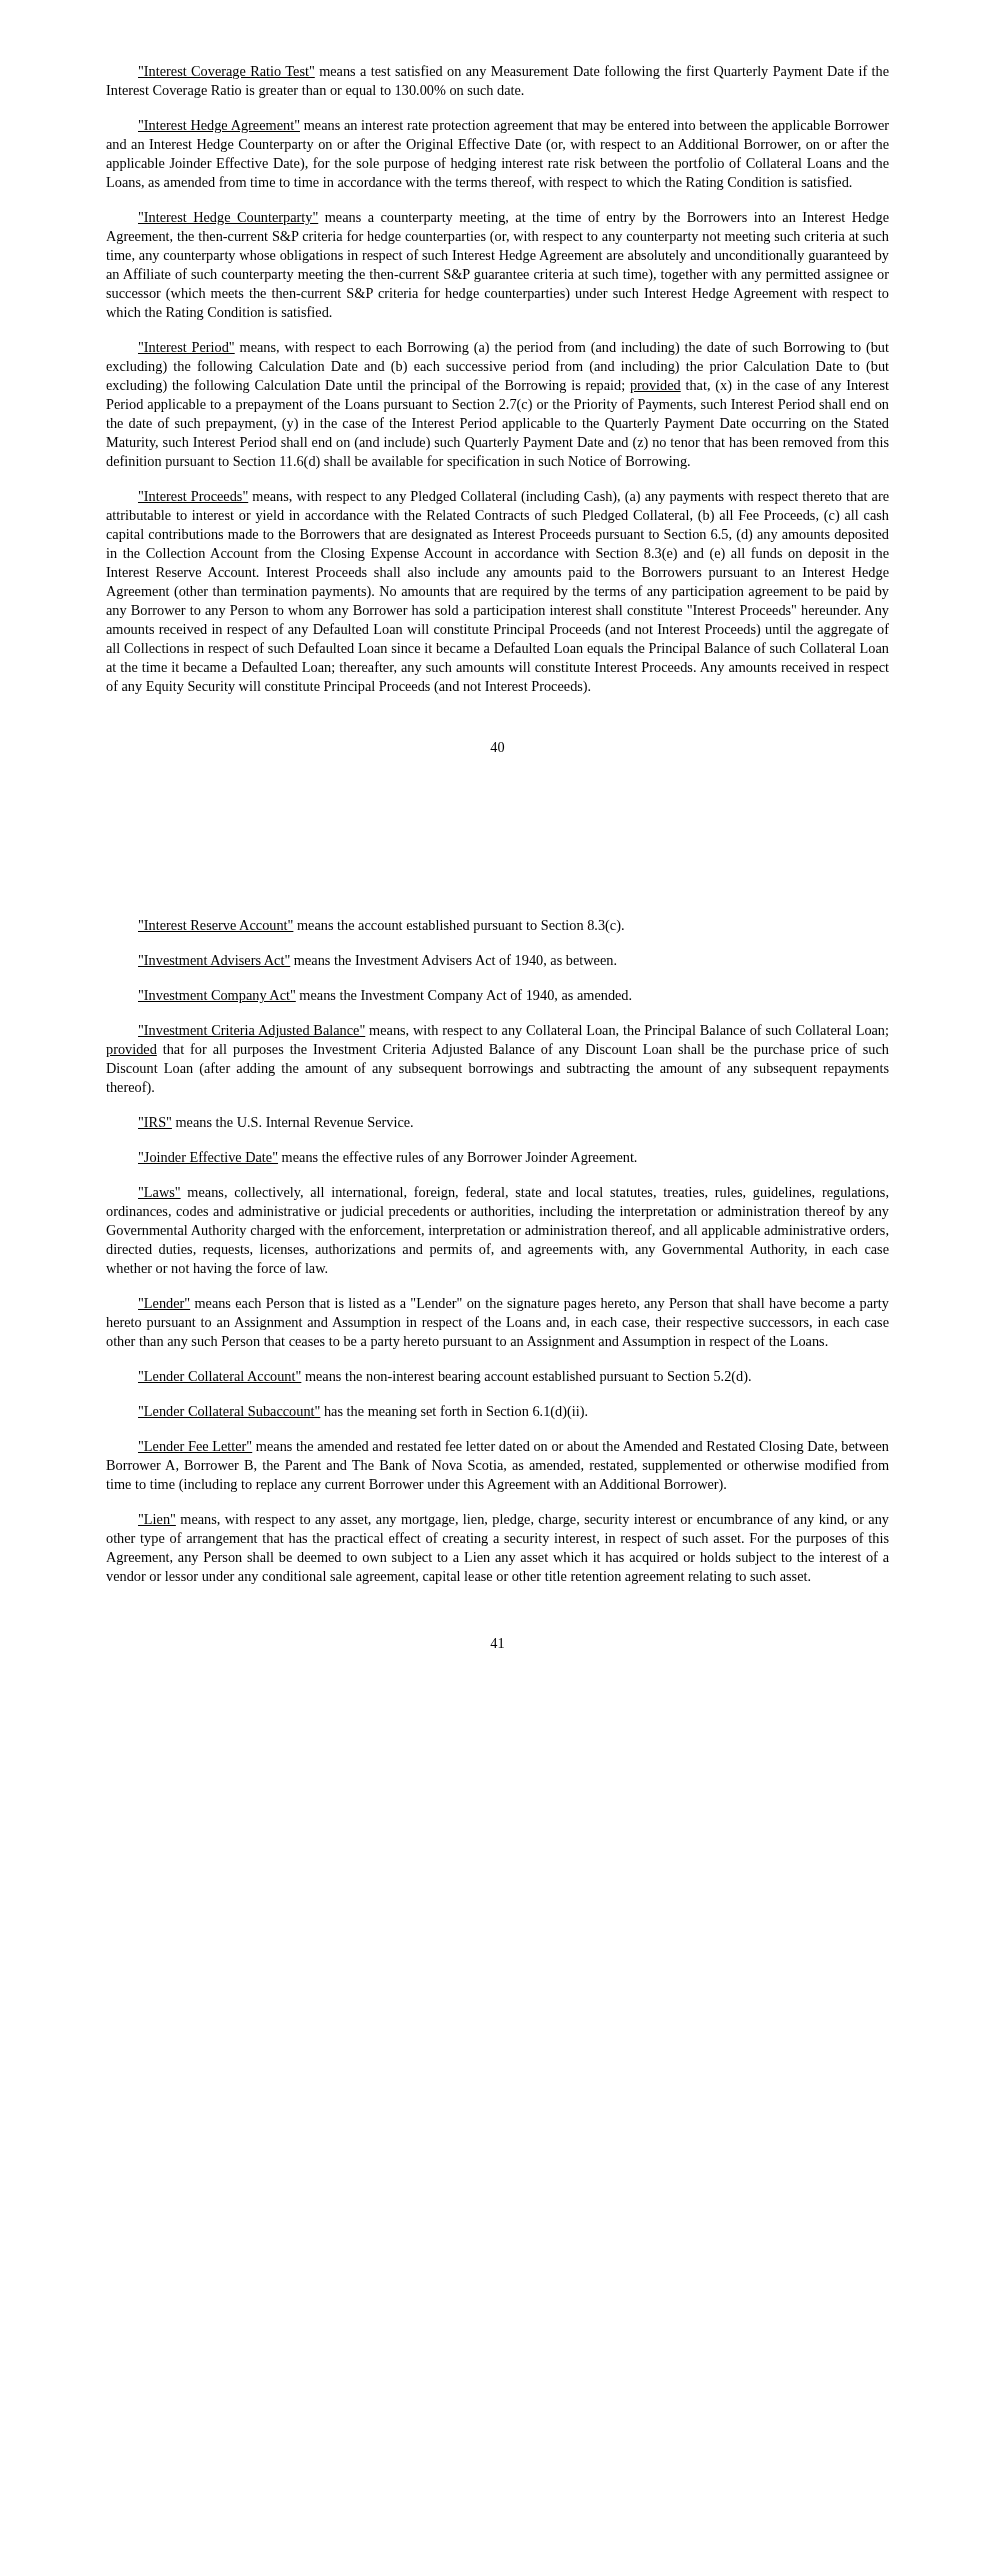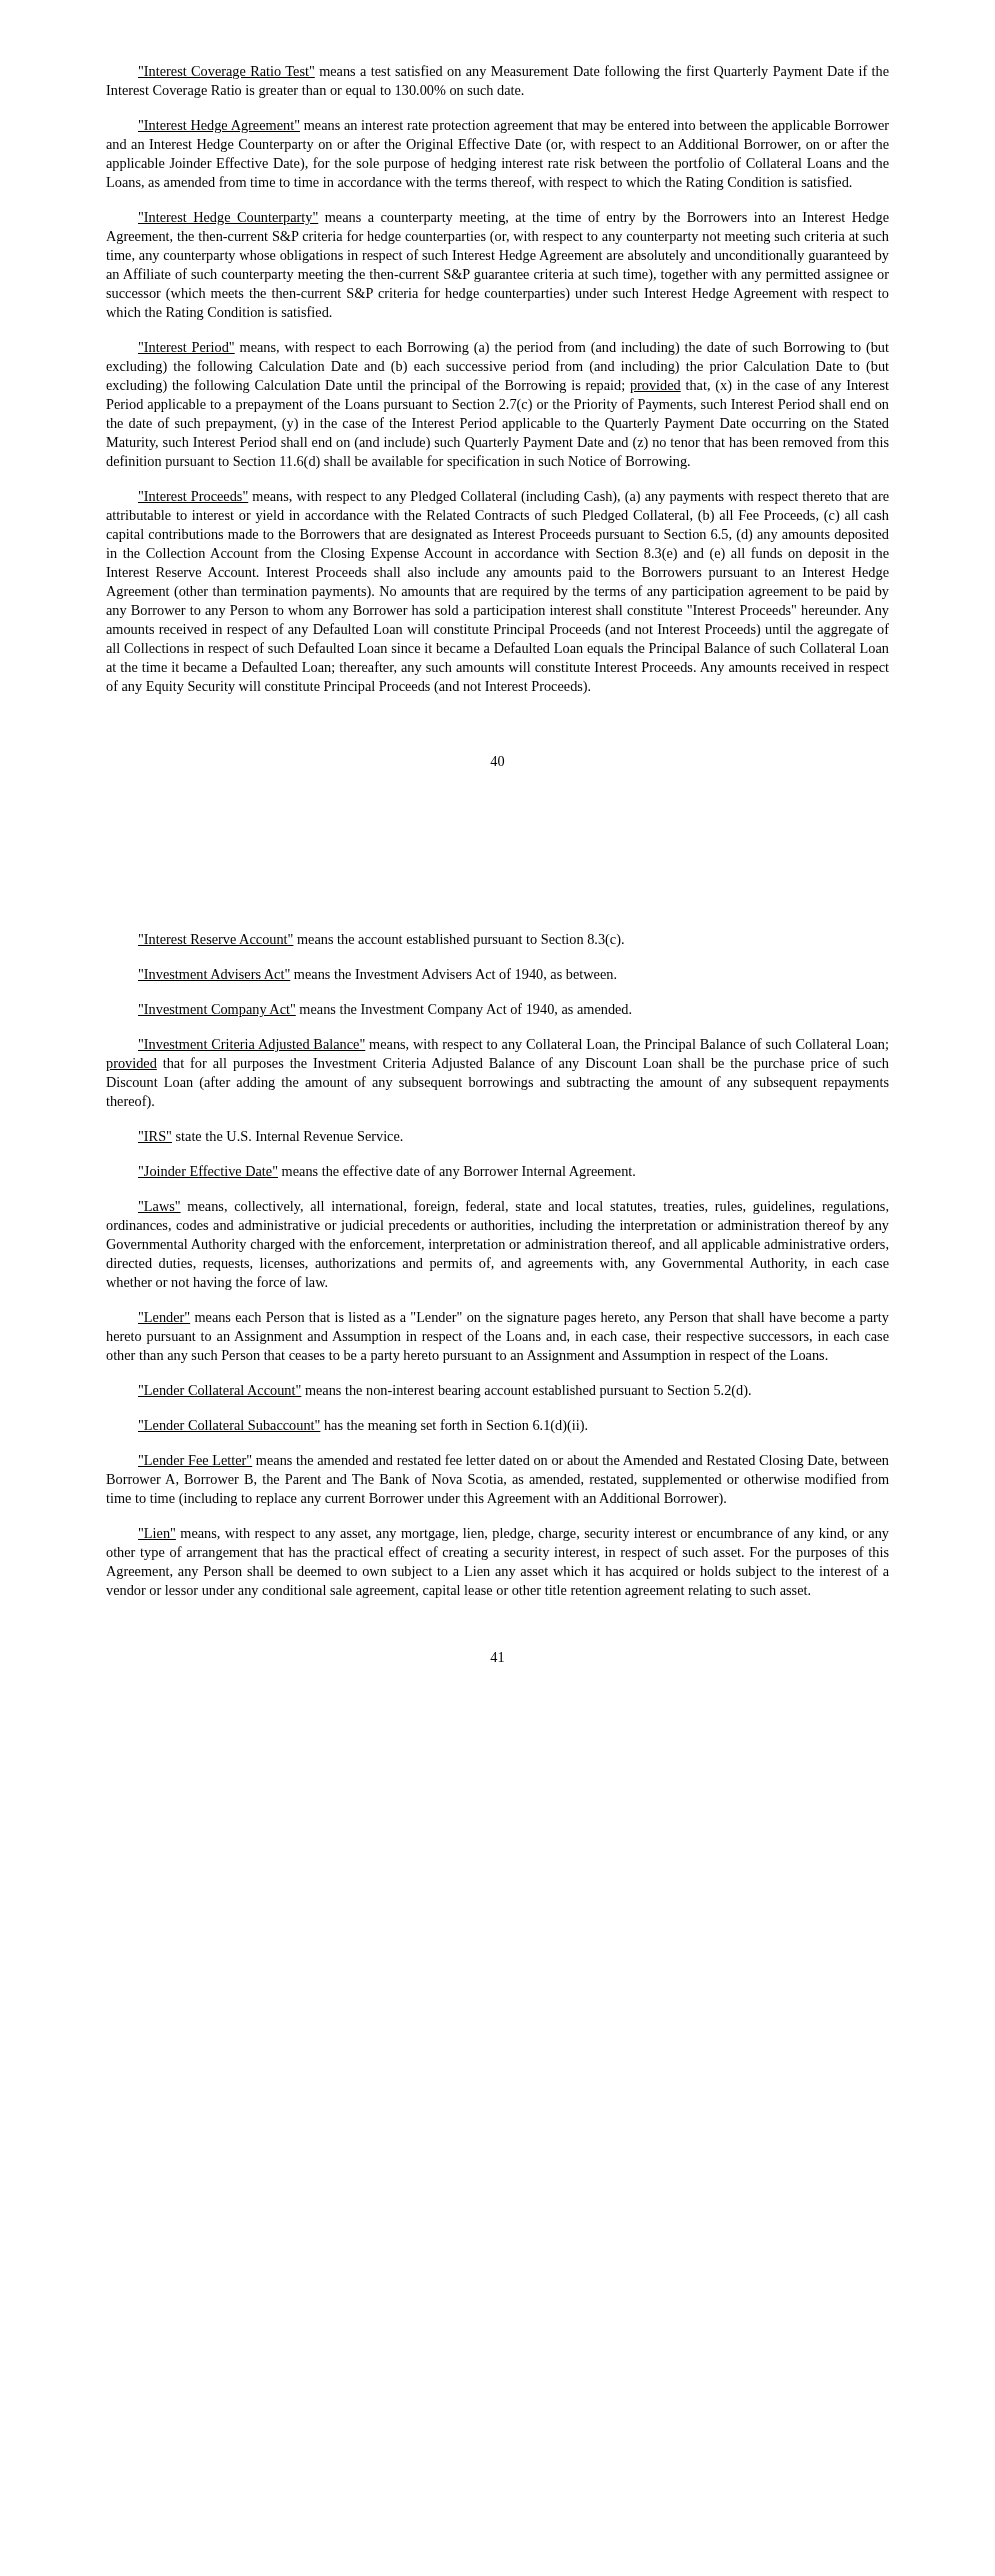--- a/index.html
+++ b/index.html
@@ -31,21 +31,21 @@
   }
   .term {
     text-decoration: underline;
   }
   .u { text-decoration: underline; margin-top: 28px; }
   .page-number {
     text-align: center;
     font-size: 14.3px;
     margin: 0;
   }
-  .pn-1 { margin-top: 57px; }
+  .pn-1 { margin-top: 43px; }
   .pn-2 { margin-top: 49px; }
   .gap-between-pages { height: 85px; }
   .bottom-pad { height: 38px; }
 </style>
 </head>
 <body>
 
 <div id="doc-root">
     <div class="page page-1">
       <p class="para"><span class="term">"Interest Coverage Ratio Test"</span><span> means a test satisfied on any Measurement Date following the first Quarterly Payment Date if the Interest Coverage Ratio is greater than or equal to 130.00% on such date.</span></p>
@@ -54,22 +54,22 @@
       <p class="para"><span class="term">"Interest Period"</span><span> means, with respect to each Borrowing (a) the period from (and including) the date of such Borrowing to (but excluding) the following Calculation Date and (b) each successive period from (and including) the prior Calculation Date to (but excluding) the following Calculation Date until the principal of the Borrowing is repaid; <span class="u">provided</span> that, (x) in the case of any Interest Period applicable to a prepayment of the Loans pursuant to Section 2.7(c) or the Priority of Payments, such Interest Period shall end on the date of such prepayment, (y) in the case of the Interest Period applicable to the Quarterly Payment Date occurring on the Stated Maturity, such Interest Period shall end on (and include) such Quarterly Payment Date and (z) no tenor that has been removed from this definition pursuant to Section 11.6(d) shall be available for specification in such Notice of Borrowing.</span></p>
       <p class="para"><span class="term">"Interest Proceeds"</span><span> means, with respect to any Pledged Collateral (including Cash), (a) any payments with respect thereto that are attributable to interest or yield in accordance with the Related Contracts of such Pledged Collateral, (b) all Fee Proceeds, (c) all cash capital contributions made to the Borrowers that are designated as Interest Proceeds pursuant to Section 6.5, (d) any amounts deposited in the Collection Account from the Closing Expense Account in accordance with Section 8.3(e) and (e) all funds on deposit in the Interest Reserve Account.  Interest Proceeds shall also include any amounts paid to the Borrowers pursuant to an Interest Hedge Agreement (other than termination payments).  No amounts that are required by the terms of any participation agreement to be paid by any Borrower to any Person to whom any Borrower has sold a participation interest shall constitute "Interest Proceeds" hereunder. Any amounts received in respect of any Defaulted Loan will constitute Principal Proceeds (and not Interest Proceeds) until the aggregate of all Collections in respect of such Defaulted Loan since it became a Defaulted Loan equals the Principal Balance of such Collateral Loan at the time it became a Defaulted Loan; thereafter, any such amounts will constitute Interest Proceeds. Any amounts received in respect of any Equity Security will constitute Principal Proceeds (and not Interest Proceeds).</span></p>
       <p class="page-number pn-1">40</p>
     </div>
     <div class="gap-between-pages"></div>
     <div class="page page-2">
       <p class="para"><span class="term">"Interest Reserve Account"</span><span> means the account established pursuant to Section 8.3(c).</span></p>
       <p class="para"><span class="term">"Investment Advisers Act"</span><span> means the Investment Advisers Act of 1940, as between.</span></p>
       <p class="para"><span class="term">"Investment Company Act"</span><span> means the Investment Company Act of 1940, as amended.</span></p>
       <p class="para"><span class="term">"Investment Criteria Adjusted Balance"</span><span> means, with respect to any Collateral Loan, the Principal Balance of such Collateral Loan; <span class="u">provided</span> that for all purposes the Investment Criteria Adjusted Balance of any Discount Loan shall be the purchase price of such Discount Loan (after adding the amount of any subsequent borrowings and subtracting the amount of any subsequent repayments thereof).</span></p>
-      <p class="para"><span class="term">"IRS"</span><span> state the U.S. Internal Revenue Service.</span></p>
-      <p class="para"><span class="term">"Joinder Effective Date"</span><span> means the effective date of any Borrower Internal Agreement.</span></p>
+      <p class="para"><span class="term">"IRS"</span><span> means the U.S. Internal Revenue Service.</span></p>
+      <p class="para"><span class="term">"Joinder Effective Date"</span><span> means the effective rules of any Borrower Joinder Agreement.</span></p>
       <p class="para"><span class="term">"Laws"</span><span> means, collectively, all international, foreign, federal, state and local statutes, treaties, rules, guidelines, regulations, ordinances, codes and administrative or judicial precedents or authorities, including the interpretation or administration thereof by any Governmental Authority charged with the enforcement, interpretation or administration thereof, and all applicable administrative orders, directed duties, requests, licenses, authorizations and permits of, and agreements with, any Governmental Authority, in each case whether or not having the force of law.</span></p>
       <p class="para"><span class="term">"Lender"</span><span> means each Person that is listed as a "Lender" on the signature pages hereto, any Person that shall have become a party hereto pursuant to an Assignment and Assumption in respect of the Loans and, in each case, their respective successors, in each case other than any such Person that ceases to be a party hereto pursuant to an Assignment and Assumption in respect of the Loans.</span></p>
       <p class="para"><span class="term">"Lender Collateral Account"</span><span> means the non-interest bearing account established pursuant to Section 5.2(d).</span></p>
       <p class="para"><span class="term">"Lender Collateral Subaccount"</span><span> has the meaning set forth in Section 6.1(d)(ii).</span></p>
       <p class="para"><span class="term">"Lender Fee Letter"</span><span> means the amended and restated fee letter dated on or about the Amended and Restated Closing Date, between Borrower A, Borrower B, the Parent and The Bank of Nova Scotia, as amended, restated, supplemented or otherwise modified from time to time (including to replace any current Borrower under this Agreement with an Additional Borrower).</span></p>
       <p class="para"><span class="term">"Lien"</span><span> means, with respect to any asset, any mortgage, lien, pledge, charge, security interest or encumbrance of any kind, or any other type of arrangement that has the practical effect of creating a security interest, in respect of such asset. For the purposes of this Agreement, any Person shall be deemed to own subject to a Lien any asset which it has acquired or holds subject to the interest of a vendor or lessor under any conditional sale agreement, capital lease or other title retention agreement relating to such asset.</span></p>
       <p class="page-number pn-2">41</p>
     </div>
     <div class="bottom-pad"></div>
   </div>

